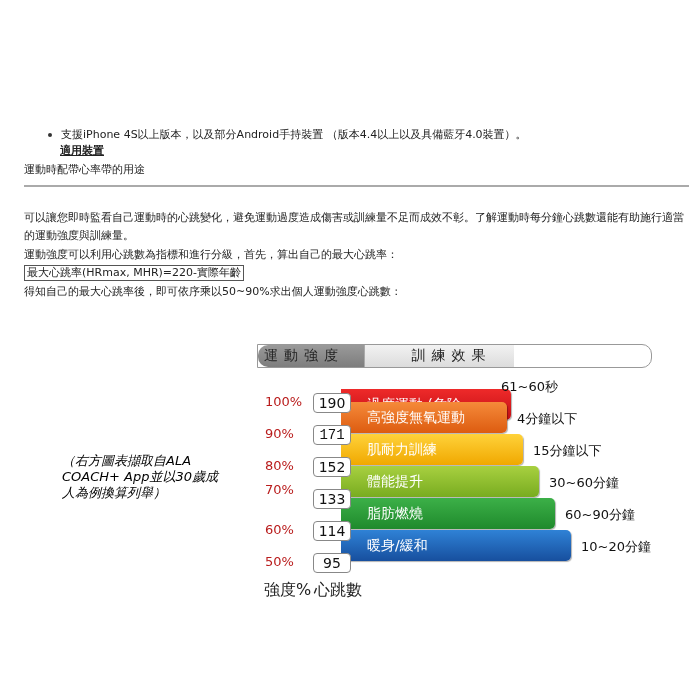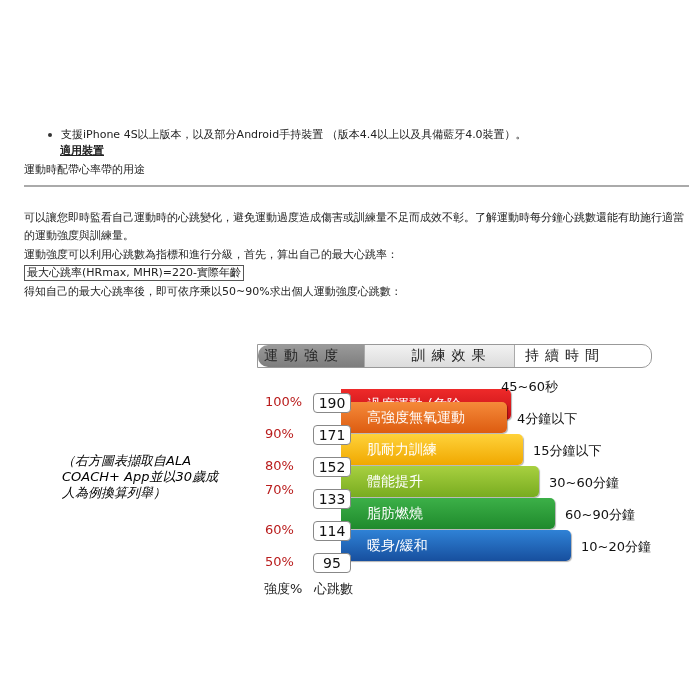--- a/index.html
+++ b/index.html
@@ -19,21 +19,21 @@
   .hdr-cell { font-size:14px; display:flex; align-items:center; letter-spacing:6px;padding-left:24px; }
   .hdr-1 { width:100px; background:linear-gradient(#9a9a9a,#7d7d7d); color:#222; padding-left:6px; border-radius:10px 0 0 10px; }
   .hdr-2 { width:125px; background:linear-gradient(#f2f2f2,#dcdcdc); justify-content:center; border-left:1px solid #aaa; }
   .hdr-3 { flex:1; padding-left:10px; border-left:1px solid #aaa; }
 
   .bar { height:31px; border-radius:0 5px 5px 0; color:#fff; font-size:14px; display:flex; align-items:center; padding-left:26px; box-sizing:border-box; box-shadow:1px 1px 1px rgba(0,0,0,0.3); }
   .dur { font-size:13px; color:#111; }
   .pct { left:265px; font-size:13px; color:#b91c1c; }
   .hr-box { left:313px; width:36px; height:18px; border:1px solid #888; border-radius:4px; background:#fff; font-size:14px; text-align:center; line-height:18px; color:#111; }
   .note { left:62px; top:453px; font-size:13px; font-style:italic; line-height:16px; color:#000000; }
-  .foot { font-size:13px; top:580px; }
+  .foot { font-size:16px; top:580px; }
 </style>
 </head>
 <body>
 
 <div class="abs heading">適用裝置</div>
 <div class="abs bullet-line">
   <span class="bullet-dot"></span>
   <span>支援iPhone 4S以上版本，以及部分Android手持裝置 （版本4.4以上以及具備藍牙4.0裝置）。</span>
 </div>
 <div class="abs section-title">運動時配帶心率帶的用途</div>
@@ -41,46 +41,45 @@
 
 <div class="abs para" style="top:210px">可以讓您即時監看自己運動時的心跳變化，避免運動過度造成傷害或訓練量不足而成效不彰。了解運動時每分鐘心跳數還能有助施行適當</div>
 <div class="abs para" style="top:228px">的運動強度與訓練量。</div>
 <div class="abs para" style="top:247px">運動強度可以利用心跳數為指標和進行分級，首先，算出自己的最大心跳率：</div>
 <div class="abs formula">最大心跳率(HRmax, MHR)=220-實際年齡</div>
 <div class="abs para" style="top:284px">得知自己的最大心跳率後，即可依序乘以50~90%求出個人運動強度心跳數：</div>
 
 <div class="abs hdr">
   <div class="hdr-cell hdr-1">運動強度</div>
   <div class="hdr-cell hdr-2">訓練效果</div>
-  <div class="hdr-cell hdr-3">持續時間</div>
 </div>
 
 <div class="abs bar" style="left:341px; top:389px; width:170px; background:linear-gradient(#ee2a2a,#c40f14);text-decoration:underline;">過度運動 (危險</div>
 <div class="abs bar" style="left:341px; top:402px; width:166px; background:linear-gradient(#f58a3a,#dd5c10);">高強度無氧運動</div>
 <div class="abs bar" style="left:341px; top:434px; width:182px; background:linear-gradient(#ffd23a,#f0a800);">肌耐力訓練</div>
 <div class="abs bar" style="left:341px; top:466px; width:198px; background:linear-gradient(#a8d040,#78ac20);">體能提升</div>
 <div class="abs bar" style="left:341px; top:498px; width:214px; background:linear-gradient(#3cb048,#1f8a2c);">脂肪燃燒</div>
 <div class="abs bar" style="left:341px; top:530px; width:230px; background:linear-gradient(#2f82d6,#174f9e);">暖身/緩和</div>
 
-<div class="abs dur" style="left:501px; top:378px;">45~60秒</div>
+<div class="abs dur" style="left:501px; top:378px;">61~60秒</div>
 <div class="abs dur" style="left:517px; top:410px;">4分鐘以下</div>
 <div class="abs dur" style="left:533px; top:442px;">15分鐘以下</div>
 <div class="abs dur" style="left:549px; top:474px;">30~60分鐘</div>
 <div class="abs dur" style="left:565px; top:506px;">60~90分鐘</div>
 <div class="abs dur" style="left:581px; top:538px;">10~20分鐘</div>
 
 <div class="abs pct" style="top:394px;">100%</div>
 <div class="abs pct" style="top:426px;">90%</div>
 <div class="abs pct" style="top:458px;">80%</div>
 <div class="abs pct" style="top:482px;">70%</div>
 <div class="abs pct" style="top:522px;">60%</div>
 <div class="abs pct" style="top:554px;">50%</div>
 
 <div class="abs hr-box" style="top:393px;">190</div>
-<div class="abs hr-box" style="top:425px;">171</div>
+<div class="abs hr-box" style="top:425px;font-family:Liberation Mono, monospace;">171</div>
 <div class="abs hr-box" style="top:457px;">152</div>
 <div class="abs hr-box" style="top:489px;">133</div>
 <div class="abs hr-box" style="top:521px;">114</div>
 <div class="abs hr-box" style="top:553px;">95</div>
 
 <div class="abs foot" style="left:264px;">強度%</div>
 <div class="abs foot" style="left:314px;">心跳數</div>
 
 <div class="abs note">
   <div>（右方圖表擷取自ALA</div>

